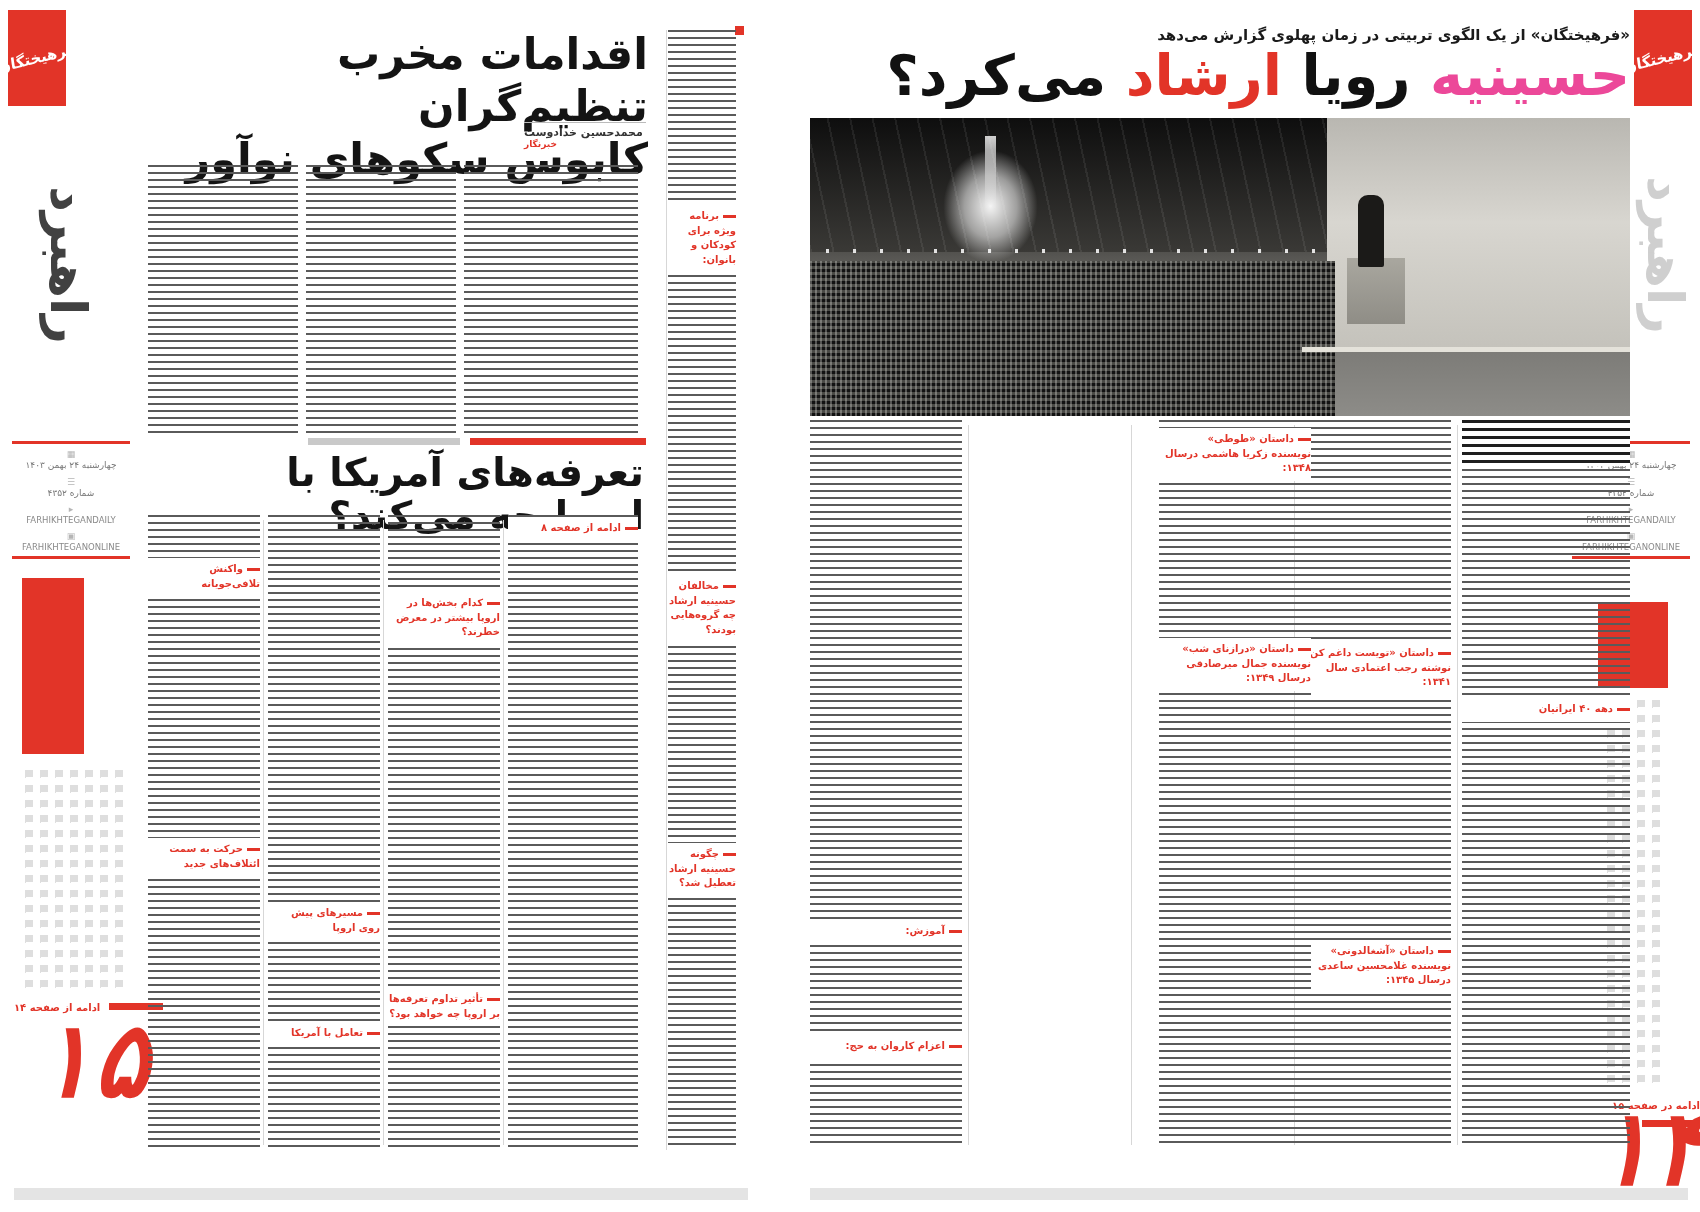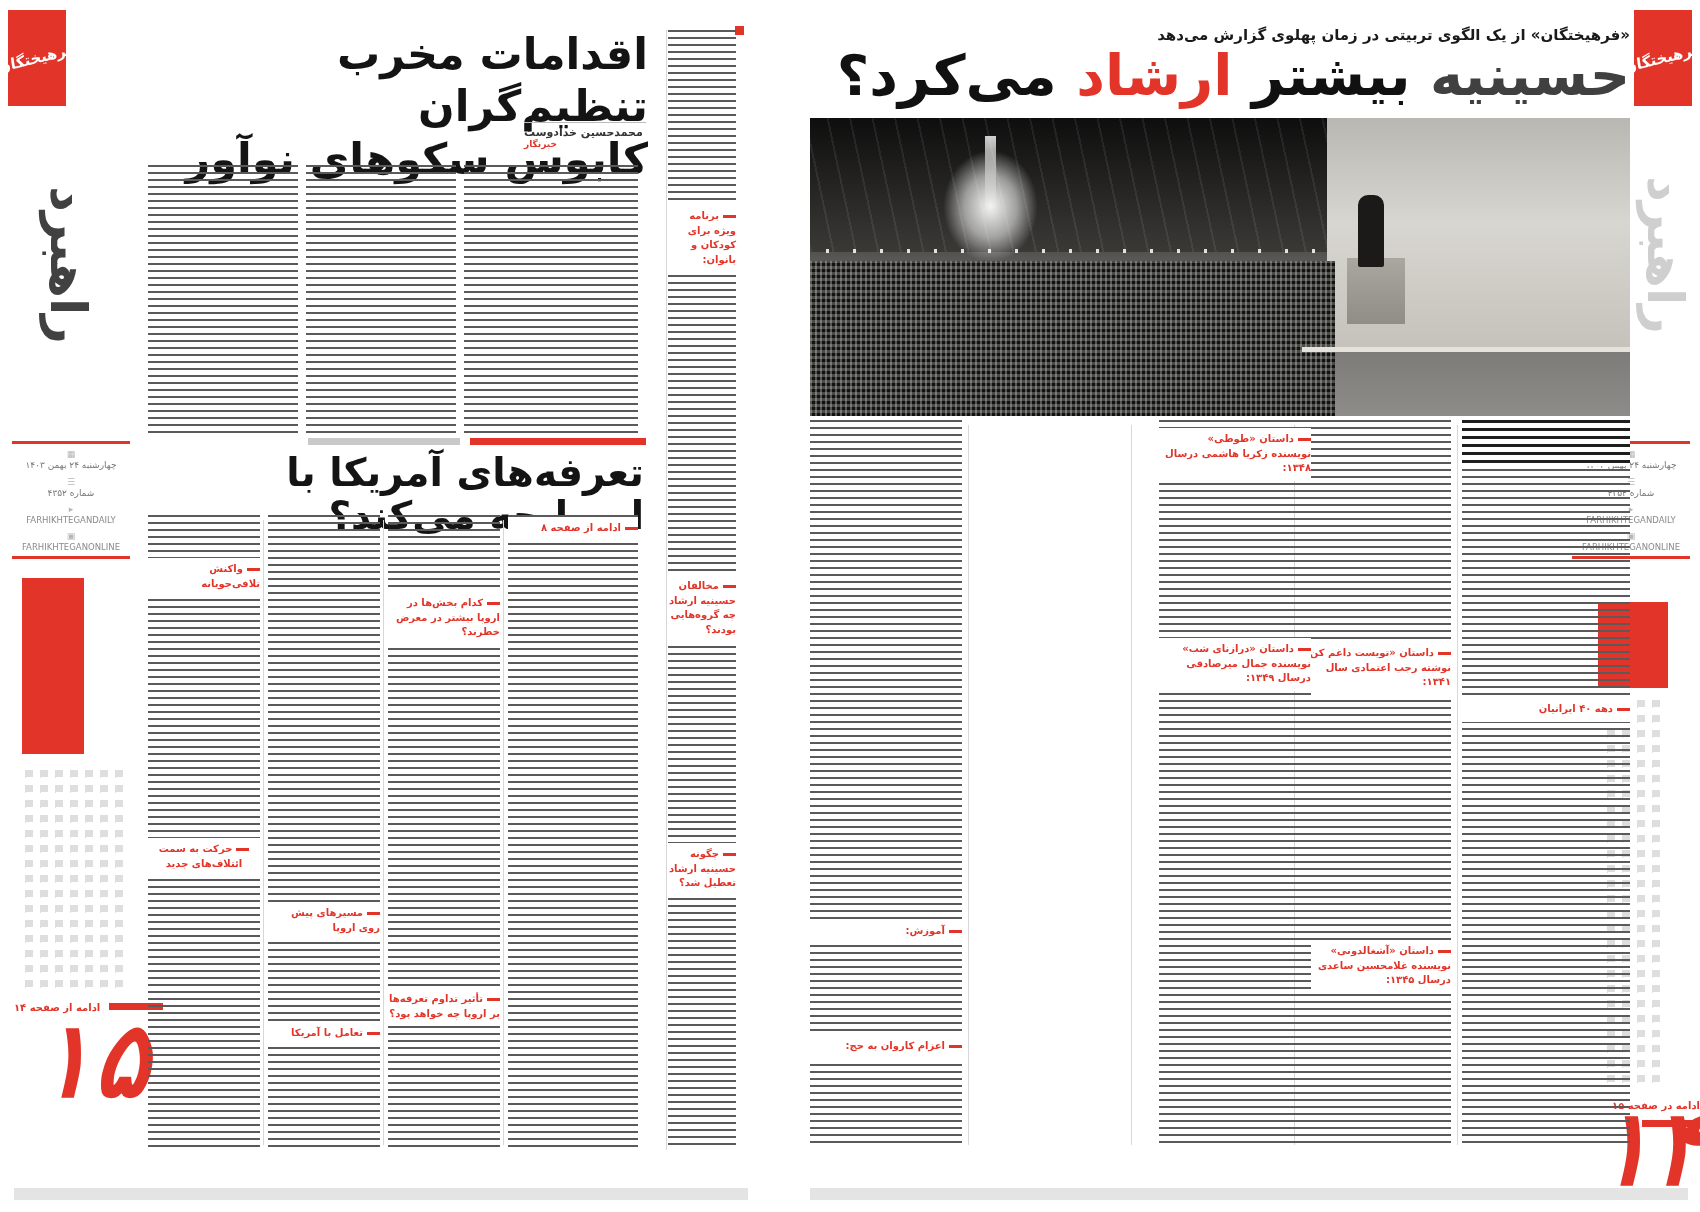--- a/index.html
+++ b/index.html
@@ -101,21 +101,21 @@
   </div>
   <div class="abs redsquare" style="left:22px;top:578px;width:62px;height:176px;"></div>
   <div class="abs dots" style="left:18px;top:770px;width:112px;height:218px;"></div>
   <div class="abs" style="left:14px;top:996px;">
     <span class="cont-bar" style="display:inline-block;width:54px;vertical-align:middle;margin-left:4px;"></span>
     <span class="cont-note">ادامه از صفحه ۱۴</span>
   </div>
   <div class="abs pagenum" style="left:24px;top:1008px;margin-left:13px;">۱۵</div>
 
   <div class="abs kicker" style="right:70px;top:26px;width:700px;">«فرهیختگان» از یک الگوی تربیتی در زمان پهلوی گزارش می‌دهد</div>
-  <div class="abs headline-xl" style="right:70px;top:48px;width:900px;"><span style="color: #404040;">حسینیه </span><span style="color: rgb(17, 17, 17);">بیشتر </span><span style="color: rgb(226, 52, 40);">ارشاد </span><span style="color: rgb(17, 17, 17);">می‌کرد؟</span></div>
+  <div class="abs headline-xl" style="right:70px;top:48px;width:900px;"><span style="color: #ec4899;">حسینیه </span><span style="color: rgb(17, 17, 17);">رویا </span><span style="color: rgb(226, 52, 40);">ارشاد </span><span style="color: rgb(17, 17, 17);">می‌کرد؟</span></div>
 
   <div class="abs photo">
     <div class="ph-ceiling"></div>
     <div class="ph-wall"></div>
     <div class="ph-chand"></div>
     <div class="ph-lights"></div>
     <div class="ph-crowd"></div>
     <div class="ph-stage"></div>
     <div class="ph-podium"></div>
     <div class="ph-speaker"></div>
@@ -216,17 +216,17 @@
         <div><span class="dash"></span>مسیرهای پیش روی اروپا</div>
       </div>
       <div class="sub" style="top: 507px;">
         <div><span class="dash"></span>تعامل با آمریکا</div>
       </div>
     </div>
     <div class="col" style="left: 148px; top: 515px; width: 112px; height: 633px;">
       <div class="sub" style="top: 43px;">
         <div><span class="dash"></span>واکنش تلافی‌جویانه</div>
       </div>
-      <div class="sub" style="top: 323px; text-align: center;">
+      <div class="sub" style="top: 323px;">
         <div><span class="dash"></span>حرکت به سمت ائتلاف‌های جدید</div>
       </div>
     </div>
   </div>
 
 </body></html>

